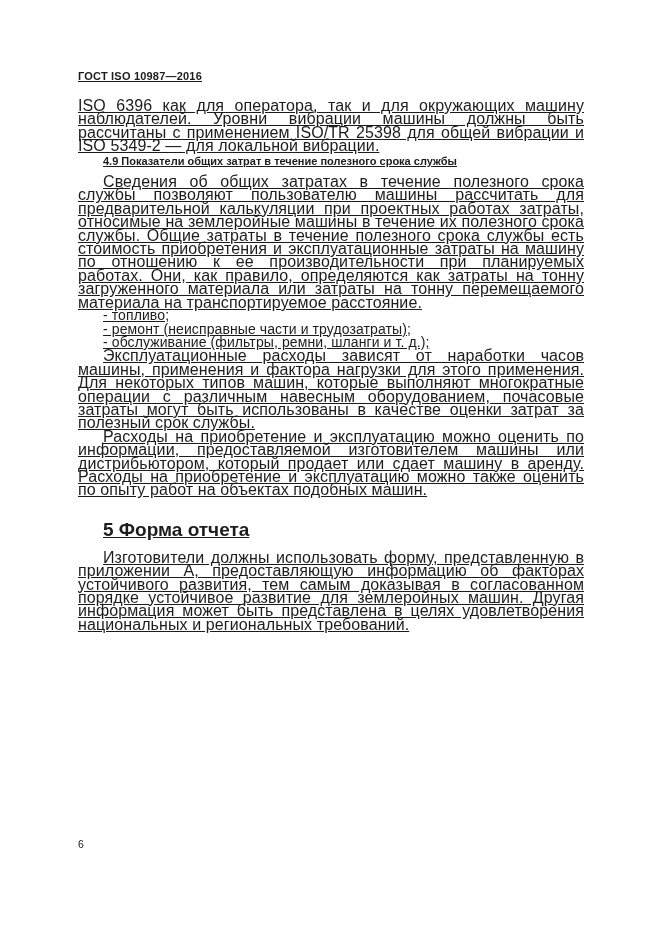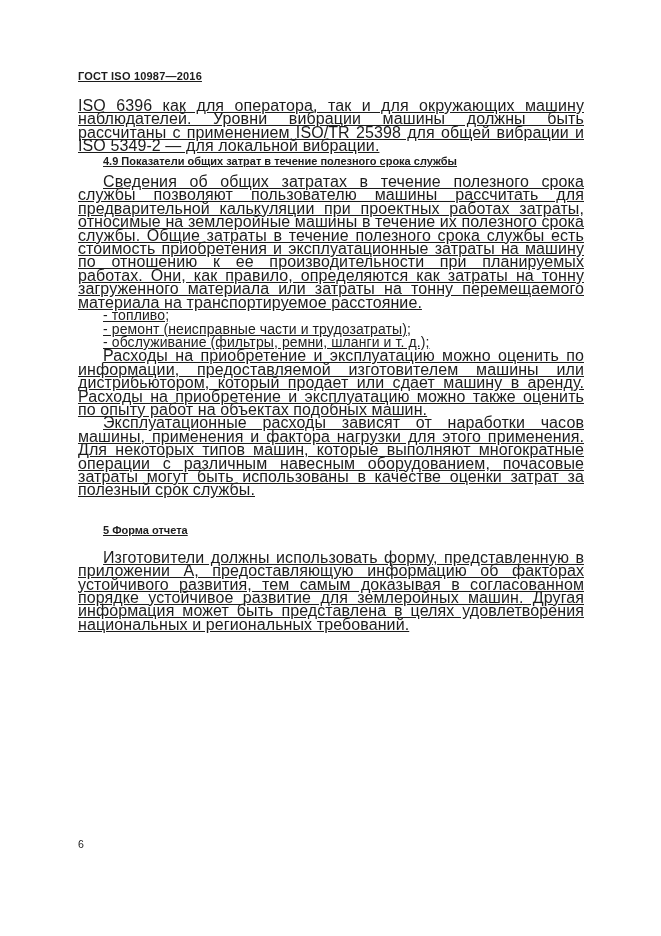--- a/index.html
+++ b/index.html
@@ -41,21 +41,21 @@
   .heading-sub {
     margin: 2px 0 7px 0;
     font-weight: bold;
     font-size: 11px;
     line-height: 13.4px;
     text-indent: 25px;
   }
   .heading-main {
     margin: 25px 0 13px 0;
     font-weight: bold;
-    font-size: 11px;
+    font-size: 19px;
     line-height: 16px;
     text-indent: 25px;
   }
   .cost-list { margin: 0; }
   .cost-item {
     font-size: 14px;
     line-height: 13.4px;
     text-indent: 25px;
     text-align: left;
     letter-spacing: 0.1px;
@@ -83,23 +83,23 @@
     <p class="para indent">Сведения об общих затратах в течение полезного срока службы позволяют пользователю машины рассчитать для предварительной калькуляции при проектных работах затраты, относимые на землеройные машины в течение их полезного срока службы. Общие затраты в течение полезного срока службы есть стоимость приобретения и эксплуатационные затраты на машину по отношению к ее производительности при планируемых работах. Они, как правило, определяются как затраты на тонну загруженного материала или затраты на тонну перемещаемого материала на транспортируемое расстояние.</p>
 
 
 
     <div class="cost-list">
       <div class="cost-item">- топливо;</div>
       <div class="cost-item">- ремонт (неисправные части и трудозатраты);</div>
       <div class="cost-item">- обслуживание (фильтры, ремни, шланги и т. д.);</div>
     </div>
 
+    <p class="para indent">Эксплуатационные расходы зависят от наработки часов машины, применения и фактора нагрузки для этого применения. Для некоторых типов машин, которые выполняют многократные операции с различным навесным оборудованием, почасовые затраты могут быть использованы в качестве оценки затрат за полезный срок службы.</p>
+
     <p class="para indent">Расходы на приобретение и эксплуатацию можно оценить по информации, предоставляемой изготовителем машины или дистрибьютором, который продает или сдает машину в аренду. Расходы на приобретение и эксплуатацию можно также оценить по опыту работ на объектах подобных машин.</p>
-
-    <p class="para indent">Эксплуатационные расходы зависят от наработки часов машины, применения и фактора нагрузки для этого применения. Для некоторых типов машин, которые выполняют многократные операции с различным навесным оборудованием, почасовые затраты могут быть использованы в качестве оценки затрат за полезный срок службы.</p>
 
     <div class="heading-main">5 Форма отчета</div>
 
     <p class="para indent">Изготовители должны использовать форму, представленную в приложении А, предоставляющую информацию об факторах устойчивого развития, тем самым доказывая в согласованном порядке устойчивое развитие для землеройных машин. Другая информация может быть представлена в целях удовлетворения национальных и региональных требований.</p>
 
   </div>
 
   <div class="page-number">6</div>
 </div>
 

